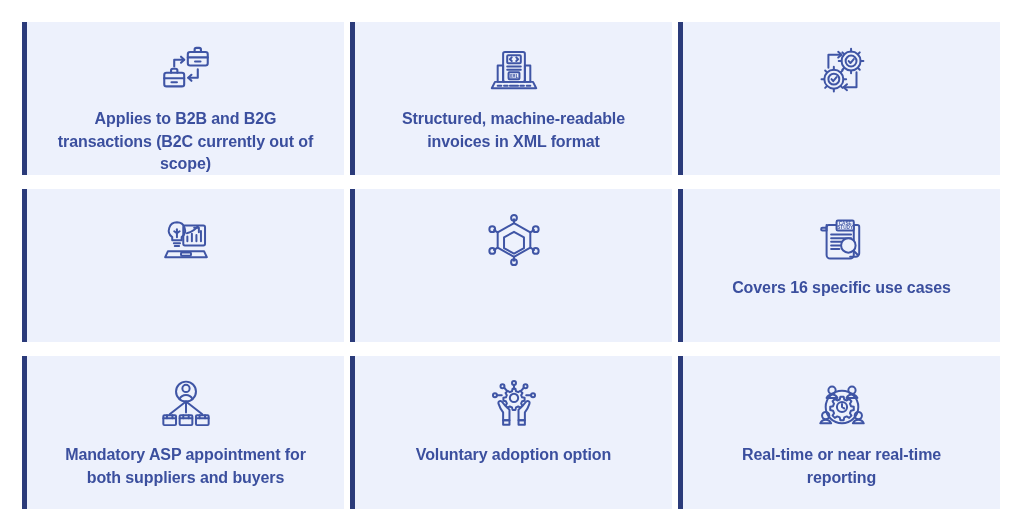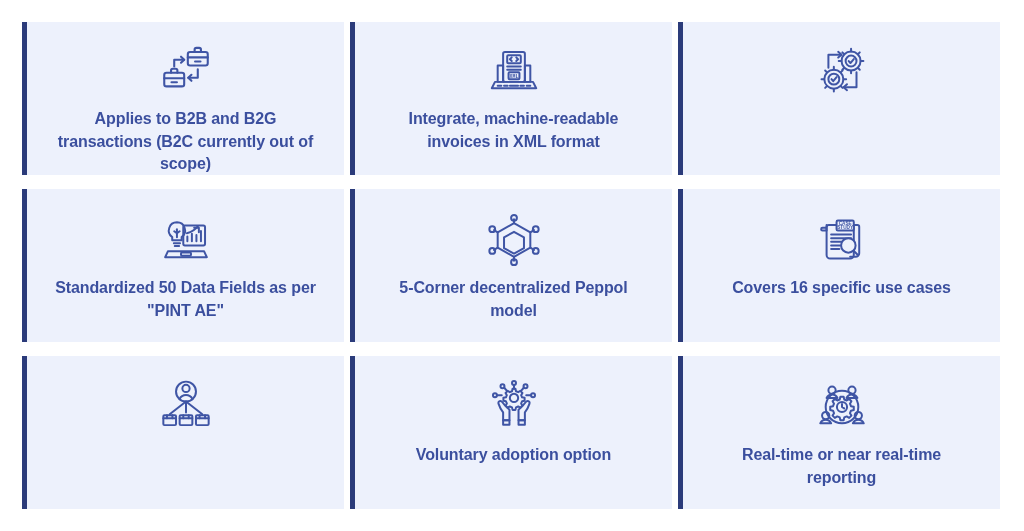--- a/index.html
+++ b/index.html
@@ -102,21 +102,21 @@
         <rect x="24.5" y="14.5" width="15" height="9" rx="1.2"></rect>
         <path d="M29.5 17l-2 2 2 2M34.5 17l2 2-2 2"></path>
         <path d="M24.5 27h15M24.5 30.5h15"></path>
         <rect x="26" y="33.5" width="12" height="7.5" rx="1"></rect>
         <text x="32" y="39.3" font-family="'Liberation Mono', monospace" font-size="5.4" font-weight="bold" fill="#3f55a5" stroke="none" text-anchor="middle">XML</text>
         <path d="M11 44h42l3.5 7H7.5z"></path>
         <path d="M14 48.2h4M21 48.2h4M39 48.2h4M46 48.2h4"></path>
         <path d="M27.5 48.2h9"></path>
       </svg>
     </span>
-    <span class="card-label">Integrate, machine-readable invoices in XML format</span>
+    <span class="card-label">Structured, machine-readable invoices in XML format</span>
   </div>
 
   <div class="card row1">
     <span class="card-icon">
       <svg viewBox="0 0 64 64" fill="none" stroke="#3f55a5" stroke-width="2.2" stroke-linecap="round" stroke-linejoin="round">
         <g transform="translate(42,21)">
           <circle cx="0" cy="0" r="10.5"></circle>
           <circle cx="0" cy="0" r="6"></circle>
           <path d="M-2.6 0 -0.7 2.2 3 -2.2"></path>
           <g>
@@ -145,38 +145,36 @@
         <path d="M22 20v9"></path>
         <path d="M19 22.4l3 2.2 3-2.2"></path>
         <rect x="29" y="16" width="24" height="22" rx="1.8"></rect>
         <path d="M33.5 33.5V28M38.5 33.5V25M43.5 33.5v-7M48.5 33.5V22"></path>
         <path d="M33 24.5c4-1 8.5-3 12-7.5"></path>
         <path d="M41 18.5h5.2v5"></path>
         <path d="M12 44.5h40l3 6.5H9z"></path>
         <rect x="26.5" y="45.8" width="11" height="3.6" rx="1"></rect>
       </svg>
     </span>
-    <span class="card-label">Standardized 50 Data Fields as per "PINT AE"</span>
   </div>
 
   <div class="card row2">
     <span class="card-icon">
       <svg viewBox="0 0 64 64" fill="none" stroke="#3f55a5" stroke-width="2.2" stroke-linecap="round" stroke-linejoin="round">
         <path d="M32 13.5 50 23.5v17L32 50.5 14 40.5v-17z"></path>
         <path d="M32 23 43 29v12L32 47 21 41V29z"></path>
         <path d="M32 13.5V9M32 50.5V55M14 23.5 10 21M50 23.5 54 21M14 40.5 10 43M50 40.5 54 43"></path>
         <circle cx="32" cy="7.5" r="3.2"></circle>
         <circle cx="32" cy="56.5" r="3.2"></circle>
         <circle cx="8" cy="20" r="3.2"></circle>
         <circle cx="56" cy="20" r="3.2"></circle>
         <circle cx="8" cy="44" r="3.2"></circle>
         <circle cx="56" cy="44" r="3.2"></circle>
       </svg>
     </span>
-    <span class="card-label">5-Corner decentralized Peppol model</span>
   </div>
 
   <div class="card row2">
     <span class="card-icon">
       <svg viewBox="0 0 64 64" fill="none" stroke="#3f55a5" stroke-width="2.2" stroke-linecap="round" stroke-linejoin="round">
         <path d="M19 15.5h26v33a4 4 0 0 1-4 4H19a4 4 0 0 1-4-4V18a2.5 2.5 0 0 1 2.5-2.5z"></path>
         <path d="M15 15.5v6h-4.5a1.5 1.5 0 0 1 0-3H15"></path>
         <path d="M45 15.5h4a2 2 0 0 1 2 2v29a4 4 0 0 1-4 4h-6"></path>
         <rect x="26" y="10.5" width="19" height="11" rx="1.5" fill="#edf1fc"></rect>
         <text x="35.5" y="15.6" font-family="'Liberation Sans', sans-serif" font-size="5.2" font-weight="bold" fill="#3f55a5" stroke="none" text-anchor="middle">CASE</text>
@@ -201,20 +199,21 @@
         <path d="M7 44.5h14"></path>
         <path d="M11 41v3.5M17 41v3.5"></path>
         <rect x="25" y="41" width="14" height="11" rx="1.2"></rect>
         <path d="M25 44.5h14"></path>
         <path d="M29 41v3.5M35 41v3.5"></path>
         <rect x="43" y="41" width="14" height="11" rx="1.2"></rect>
         <path d="M43 44.5h14"></path>
         <path d="M47 41v3.5M53 41v3.5"></path>
       </svg>
     </span>
+    <span class="card-label">Mandatory ASP appointment for both suppliers and buyers</span>
   </div>
 
   <div class="card row3">
     <span class="card-icon">
       <svg viewBox="0 0 64 64" fill="none" stroke="#3f55a5" stroke-width="2.2" stroke-linecap="round" stroke-linejoin="round">
         <g transform="translate(32,22)">
           <path d="M-1.6-10.2h3.2l.6 2.8 2.4 1 2.4-1.4 2.3 2.3-1.4 2.4 1 2.4 2.8.6v3.2l-2.8.6-1 2.4 1.4 2.4-2.3 2.3-2.4-1.4-2.4 1-.6 2.8h-3.2l-.6-2.8-2.4-1-2.4 1.4-2.3-2.3 1.4-2.4-1-2.4-2.8-.6v-3.2l2.8-.6 1-2.4-1.4-2.4 2.3-2.3 2.4 1.4 2.4-1z"></path>
           <circle cx="0" cy="0" r="4.6"></circle>
         </g>
         <path d="M32 11.8V7.5M24 14 21 10.5M40 14l3-3.5M18.5 19H13M45.5 19H51"></path>

